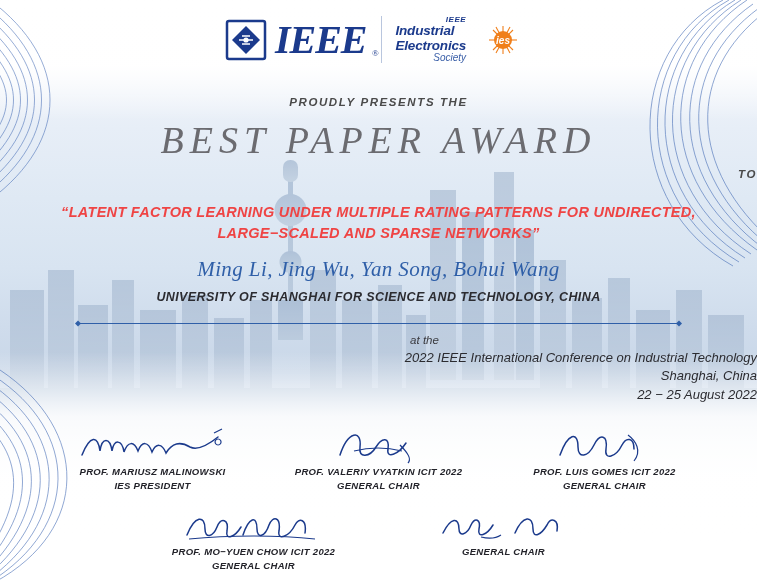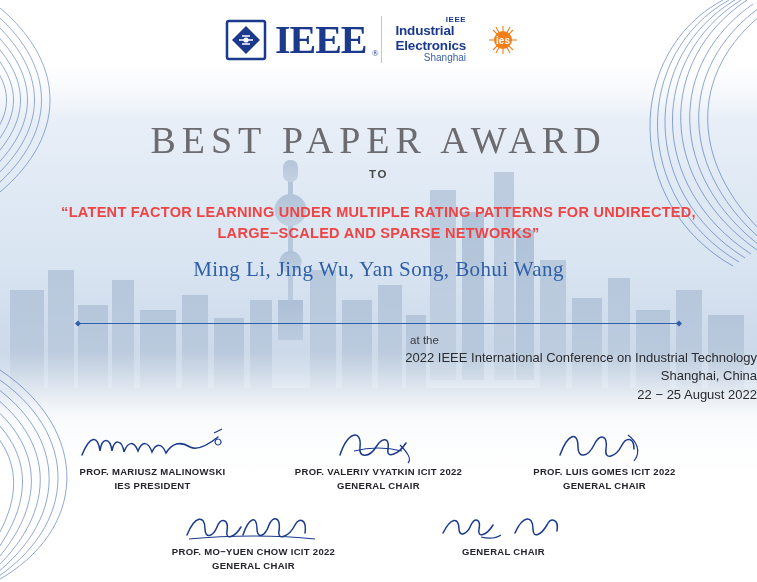--- a/index.html
+++ b/index.html
@@ -8,20 +8,21 @@
     background: #ffffff;
   }
   #cert {
     position: relative;
     width: 757px;
     height: 582px;
     overflow: hidden;
     background: #ffffff;
     font-family: "Liberation Sans", sans-serif;
     color: #2b2b2b;
+    font-style: italic;
   }
   
   .sky {
     position: absolute;
     left: 0; top: 0;
     width: 757px; height: 582px;
     background: linear-gradient(180deg,
       #ffffff 0%,
       #f3f6fb 10%,
       #e7eef7 22%,
@@ -151,21 +152,21 @@
     text-align: center;
     font-family: "Liberation Serif", serif;
     font-size: 38px;
     letter-spacing: 6px;
     color: #6b6b70;
   }
   .to {
     position: absolute;
     top: 168px;
     width: 757px;
-    text-align: center;
+    text-align: right;
     font-size: 11.5px;
     letter-spacing: 1.6px;
     color: #4a4a4a;
     font-weight: bold;
   }
   .paper-title {
     position: absolute;
     top: 202px;
     left: 60px;
     width: 637px;
@@ -376,41 +377,43 @@
         <div class="ieee-word">
           <span>IEEE</span><span class="reg">®</span>
         </div>
       </div>
 
       <div class="ies-block">
         <div class="ies-text">
           <div class="ieee-small" style="text-align:right">IEEE</div>
           <div class="l1">Industrial</div>
           <div class="l2">Electronics</div>
-          <div class="l3">Shanghai</div>
+          <div class="l3">Society</div>
         </div>
         <svg class="ies-logo" viewBox="0 0 58 30">
           <g stroke="#f07f1a" stroke-width="1.1" fill="none">
             <line x1="29" y1="1" x2="29" y2="29"></line>
             <line x1="15" y1="15" x2="43" y2="15"></line>
             <line x1="19" y1="5" x2="39" y2="25"></line>
             <line x1="39" y1="5" x2="19" y2="25"></line>
             <line x1="22" y1="2" x2="36" y2="28"></line>
             <line x1="36" y1="2" x2="22" y2="28"></line>
           </g>
           <circle cx="29" cy="15" r="9" fill="#f07f1a"></circle>
           <text x="29" y="19" text-anchor="middle" font-family="Liberation Sans, sans-serif" font-size="10" font-weight="bold" fill="#ffffff">ies</text>
         </svg>
       </div>
     </div>
 
+    <div class="proudly">PROUDLY PRESENTS THE</div>
     <div class="award-title">BEST PAPER AWARD</div>
     <div class="to">TO</div>
     <div class="paper-title">“LATENT FACTOR LEARNING UNDER MULTIPLE RATING PATTERNS FOR UNDIRECTED, LARGE−SCALED AND SPARSE NETWORKS”</div>
     <div class="authors">Ming Li, Jing Wu, Yan Song, Bohui Wang</div>
+    <div class="affiliation">UNIVERSITY OF SHANGHAI FOR SCIENCE AND TECHNOLOGY, CHINA</div>
 
     <svg class="rule" viewBox="0 0 617 7">
       <line x1="8" y1="3.5" x2="609" y2="3.5" stroke="#2f5fa8" stroke-width="1"></line>
       <polygon points="8,0.5 11,3.5 8,6.5 5,3.5" fill="#2f5fa8"></polygon>
       <polygon points="609,0.5 612,3.5 609,6.5 606,3.5" fill="#2f5fa8"></polygon>
     </svg>
 
     <div class="at-the">at the</div>
     <div class="conf">
       <div>2022 IEEE International Conference on Industrial Technology</div>

